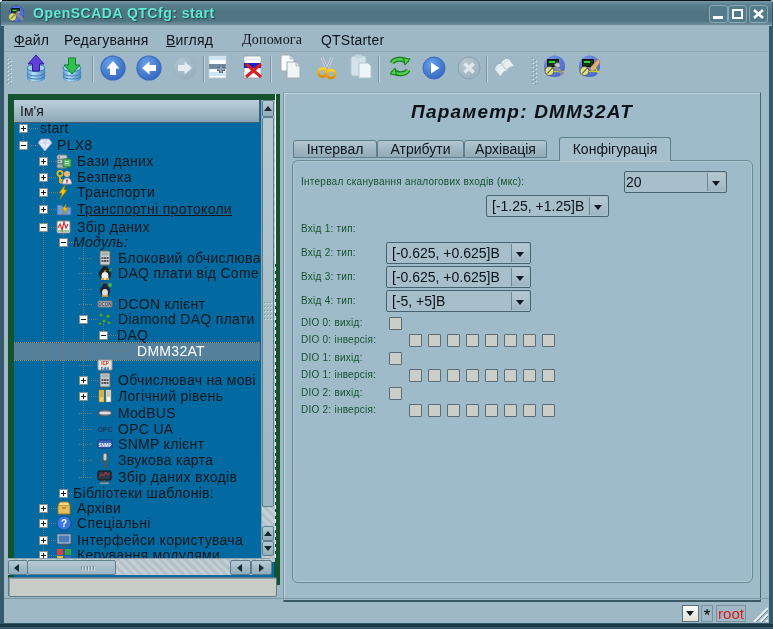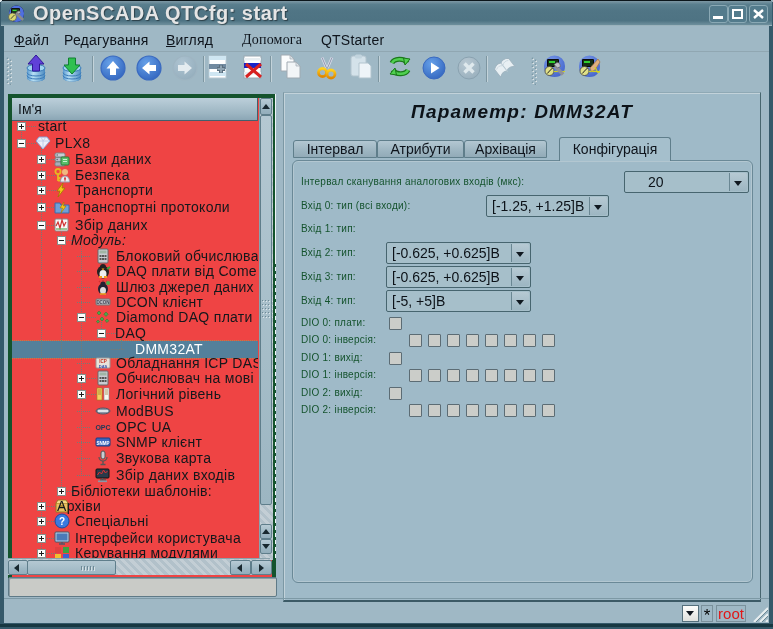--- a/index.html
+++ b/index.html
@@ -1,29 +1,29 @@
 <!DOCTYPE html>
 <html><head><meta charset="utf-8">
 <style>
 html,body{margin:0;padding:0;width:773px;height:629px;overflow:hidden;
   font-family:"Liberation Sans",sans-serif;}
 .abs{position:absolute;}
 #win{position:absolute;left:0;top:0;width:773px;height:629px;background:#35596a;}
 #titlebar{left:1px;top:1px;width:771px;height:24px;
   background:linear-gradient(#7d98a4,#5a7f8e 14%,#507585 40%,#4e7383 82%,#6a8c9a 97%);
   border-bottom:1px solid #9ab2bc;}
-#titletext{left:33px;top:4px;color:#e5e5e5;font-weight:bold;font-size:20px;letter-spacing:.5px;line-height:19px;
+#titletext{left:33px;top:4px;color:#5eead4;font-weight:bold;font-size:14px;letter-spacing:.5px;line-height:19px;
   text-shadow:1px 1px 1px rgba(0,0,0,.45);}
 .wbtn{top:5px;width:17px;height:16px;background:#537b8c;border:1px solid #8aa9b5;
   border-radius:3px;color:#fff;}
 #chrome{left:4px;top:26px;width:765px;height:597px;background:#9fb8c5;}
 .menuitem{top:4px;height:20px;color:#0e141c;font-size:14px;letter-spacing:.2px;line-height:20px;}
 #toolbar{left:0;top:25px;width:765px;height:37px;border-top:1px solid #90a7b2;}
 .tsep{top:4px;width:1px;height:26px;background:#7d96a1;border-right:1px solid #c3d3da;}
-#tree{left:4px;top:68px;width:260px;height:479px;border:4px solid #14532d;background:#ef4444;}
+#tree{left:4px;top:68px;width:260px;height:479px;border:6px solid #14532d;background:#0369a1;}
 #treehead{left:0;top:0;width:245px;height:22px;
   background:linear-gradient(#bccfda,#9cb5c2 70%,#8ba6b5);
   border-bottom:1px solid #42606d;border-right:1px solid #42606d;
   color:#10161c;font-size:14px;}
 .trow{position:absolute;height:16px;font-size:14px;letter-spacing:.3px;color:#14181c;white-space:nowrap;line-height:16px;}
 .sbtn{position:absolute;background:linear-gradient(#b8cbd5,#9db7c3 60%,#93adbb);border:1px solid #5f7e8b;border-radius:2px;}
 .slider{position:absolute;background:linear-gradient(#b4c8d2,#9cb6c2);border:1px solid #5f7e8b;border-radius:2px;}
 .exp{position:absolute;width:7px;height:7px;background:#fcfcfc;border:1px solid #888e8a;}
 .exp i{position:absolute;left:1px;top:3px;width:5px;height:1px;background:#1a1a1a;}
 .exp b{position:absolute;left:3px;top:1px;width:1px;height:5px;background:#1a1a1a;}
@@ -384,21 +384,21 @@
           <div class="trow" style="left:63px;top:61px;">Транспорти</div>
           <div class="abs" style="left:35px;top:86px;width:10px;height:1px;background-image:repeating-linear-gradient(90deg,#767a76 0 1px,transparent 1px 2px);"></div>
           <div class="exp" style="left:25px;top:82px;">
             <i></i>
             <b></b>
           </div>
           <svg class="abs" style="left:42px;top:78px" width="16" height="16" viewBox="0 0 16 16">
             <path d="M1 4h5l1 2h8v8H1z" fill="#6f9fd8" stroke="#3a6aa8"></path>
             <path d="M10 3l-4 6h2.5L7 14l5-7H9.5z" fill="#f5c518" stroke="#a07800" stroke-width=".6"></path>
           </svg>
-          <div class="trow" style="left:63px;top:78px;">Транспортні протоколи</div>
+          <div class="trow" style="left:63px;top:78px;text-decoration:underline;">Транспортні протоколи</div>
           <div class="abs" style="left:35px;top:104px;width:10px;height:1px;background-image:repeating-linear-gradient(90deg,#767a76 0 1px,transparent 1px 2px);"></div>
           <div class="exp" style="left:25px;top:100px;">
             <i></i>
           </div>
           <svg class="abs" style="left:42px;top:96px" width="16" height="16" viewBox="0 0 16 16">
             <rect x="1" y="2" width="13" height="12" rx="1" fill="#f8f8f8" stroke="#888"></rect>
             <path d="M2 9l2-4 2 6 2-8 2 6 2-4" fill="none" stroke="#d03030" stroke-width="1.2"></path>
             <path d="M2 12h11" stroke="#3a9a3a" stroke-width="1"></path>
           </svg>
           <div class="trow" style="left:63px;top:96px;">Збір даних</div>
@@ -433,21 +433,20 @@
           <div class="trow" style="left:104px;top:142px;">DAQ плати від Come</div>
           <div class="abs" style="left:65px;top:166px;width:14px;height:1px;background-image:repeating-linear-gradient(90deg,#767a76 0 1px,transparent 1px 2px);"></div>
           <svg class="abs" style="left:83px;top:158px" width="16" height="16" viewBox="0 0 16 16">
             <ellipse cx="8" cy="10" rx="5" ry="5.5" fill="#223"></ellipse>
             <ellipse cx="8" cy="11.5" rx="3" ry="3.5" fill="#ddd"></ellipse>
             <circle cx="8" cy="5" r="2.6" fill="#223"></circle>
             <path d="M8 2V1M5 3L4 2M11 3l1-1" stroke="#d03030" stroke-width="1.2"></path>
             <path d="M5 15h6" stroke="#f0a020" stroke-width="1.6"></path>
             <circle cx="13" cy="4" r="2" fill="#4ab54a"></circle>
           </svg>
-          <div class="trow" style="left:104px;top:158px;">Шлюз джерел даних</div>
           <div class="abs" style="left:65px;top:181px;width:14px;height:1px;background-image:repeating-linear-gradient(90deg,#767a76 0 1px,transparent 1px 2px);"></div>
           <svg class="abs" style="left:83px;top:173px" width="16" height="16" viewBox="0 0 16 16">
             <rect x="1" y="5" width="14" height="6" rx="1" fill="#b9bcc2" stroke="#777"></rect>
             <text x="8" y="10" font-size="4.5" font-weight="bold" text-anchor="middle" fill="#445">DCON</text>
           </svg>
           <div class="trow" style="left:104px;top:173px;">DCON клієнт</div>
           <div class="abs" style="left:75px;top:196px;width:10px;height:1px;background-image:repeating-linear-gradient(90deg,#767a76 0 1px,transparent 1px 2px);"></div>
           <div class="exp" style="left:65px;top:192px;">
             <i></i>
           </div>
@@ -467,21 +466,20 @@
           </div>
           <div class="trow" style="left:103px;top:204px;">DAQ</div>
           <div class="abs" style="left:99px;top:228px;width:14px;height:1px;background-image:repeating-linear-gradient(90deg,#767a76 0 1px,transparent 1px 2px);"></div>
           <div class="trow" style="left:123px;top:220px;color:#fff;">DMM32AT</div>
           <div class="abs" style="left:65px;top:242px;width:14px;height:1px;background-image:repeating-linear-gradient(90deg,#767a76 0 1px,transparent 1px 2px);"></div>
           <svg class="abs" style="left:83px;top:234px" width="16" height="16" viewBox="0 0 16 16">
             <rect x="1" y="3" width="14" height="10" rx="1" fill="#e8e4da" stroke="#999"></rect>
             <text x="8" y="8" font-size="4.5" font-weight="bold" text-anchor="middle" fill="#c03020">ICP</text>
             <text x="8" y="12.5" font-size="4" font-weight="bold" text-anchor="middle" fill="#3050b0">DAS</text>
           </svg>
-          <div class="trow" style="left:104px;top:234px;">Обладнання ICP DAS</div>
           <div class="abs" style="left:75px;top:257px;width:10px;height:1px;background-image:repeating-linear-gradient(90deg,#767a76 0 1px,transparent 1px 2px);"></div>
           <div class="exp" style="left:65px;top:253px;">
             <i></i>
             <b></b>
           </div>
           <svg class="abs" style="left:83px;top:249px" width="16" height="16" viewBox="0 0 16 16">
             <rect x="3" y="1" width="10" height="14" rx="1" fill="#c9ccd2" stroke="#666"></rect>
             <rect x="4.5" y="2.5" width="7" height="3" fill="#9fb5a5"></rect>
             <g fill="#555">
               <rect x="4.5" y="7" width="2" height="2"></rect>
@@ -545,21 +543,21 @@
           <div class="abs" style="left:35px;top:385px;width:10px;height:1px;background-image:repeating-linear-gradient(90deg,#767a76 0 1px,transparent 1px 2px);"></div>
           <div class="exp" style="left:25px;top:381px;">
             <i></i>
             <b></b>
           </div>
           <svg class="abs" style="left:42px;top:377px" width="16" height="16" viewBox="0 0 16 16">
             <path d="M2 5h12v9H2z" fill="#e8c060" stroke="#9a7820"></path>
             <path d="M2 5l2-3h8l2 3" fill="#f5d888" stroke="#9a7820"></path>
             <path d="M6 8h4" stroke="#9a7820" stroke-width="1.4"></path>
           </svg>
-          <div class="trow" style="left:45px;top:377px;">Архіви</div>
+          <div class="trow" style="left:63px;top:377px;">Архіви</div>
           <div class="abs" style="left:35px;top:400px;width:10px;height:1px;background-image:repeating-linear-gradient(90deg,#767a76 0 1px,transparent 1px 2px);"></div>
           <div class="exp" style="left:25px;top:396px;">
             <i></i>
             <b></b>
           </div>
           <svg class="abs" style="left:42px;top:392px" width="16" height="16" viewBox="0 0 16 16">
             <circle cx="8" cy="8" r="7" fill="#3a7ae0" stroke="#1a4aa0"></circle>
             <text x="8" y="12" font-size="10" font-weight="bold" text-anchor="middle" fill="#fff">?</text>
           </svg>
           <div class="trow" style="left:63px;top:392px;">Спеціальні</div>
@@ -643,41 +641,40 @@
 </div>
 <div class="abs" style="left:4px;top:551px;width:267px;height:18px;background:#c9cbc7;border:1px solid #5f7a87;border-radius:2px;box-shadow:inset 1px 1px 0 #8d9da4;"></div>
 <div class="abs" id="rpanel">
 <div class="abs" id="ptitle">Параметр: DMM32AT</div>
 <div class="tab" style="left:9px;top:47px;width:82px;height:16px;line-height:16px;">Інтервал</div>
         <div class="tab" style="left:93px;top:47px;width:85px;height:16px;line-height:16px;">Атрибути</div>
         <div class="tab" style="left:180px;top:47px;width:81px;height:16px;line-height:16px;">Архівація</div>
         <div class="tab" style="left:275px;top:44px;width:110px;height:23px;line-height:22px;background:#a5bfcc;border-bottom:none;z-index:3;">Конфігурація</div>
 <div class="abs" id="tabframe"></div>
 <div class="flabel" style="left:17px;top:80px;line-height:18px;">Інтервал сканування аналогових входів (мкс):</div>
-        <div class="combo" style="left:340px;top:78px;width:100px;height:20px;line-height:20px;padding-left:23px;">20<span class="cbtn">
+        <div class="combo" style="left:340px;top:78px;width:100px;height:20px;line-height:20px;padding-left:1px;">20<span class="cbtn">
             <span class="carr" style="left:4px;top:8px;"></span>
           </span></div>
-        <div class="flabel" style="left:17px;top:104px;line-height:18px;">Вхід 0: тип (всі входи):</div>
         <div class="combo" style="left:202px;top:102px;width:116px;height:20px;line-height:20px;padding-left:5px;">[-1.25, +1.25]В<span class="cbtn">
             <span class="carr" style="left:4px;top:8px;"></span>
           </span></div>
         <div class="flabel" style="left:17px;top:127px;line-height:18px;">Вхід 1: тип:</div>
         <div class="flabel" style="left:17px;top:151px;line-height:18px;">Вхід 2: тип:</div>
         <div class="combo" style="left:102px;top:149px;width:138px;height:20px;line-height:20px;padding-left:5px;">[-0.625, +0.625]В<span class="cbtn">
             <span class="carr" style="left:4px;top:8px;"></span>
           </span></div>
         <div class="flabel" style="left:17px;top:175px;line-height:18px;">Вхід 3: тип:</div>
         <div class="combo" style="left:102px;top:173px;width:138px;height:20px;line-height:20px;padding-left:5px;">[-0.625, +0.625]В<span class="cbtn">
             <span class="carr" style="left:4px;top:8px;"></span>
           </span></div>
         <div class="flabel" style="left:17px;top:199px;line-height:18px;">Вхід 4: тип:</div>
         <div class="combo" style="left:102px;top:197px;width:138px;height:20px;line-height:20px;padding-left:5px;">[-5, +5]В<span class="cbtn">
             <span class="carr" style="left:4px;top:8px;"></span>
           </span></div>
-        <div class="flabel" style="left:17px;top:221px;line-height:18px;">DIO 0: плати:</div>
+        <div class="flabel" style="left:17px;top:221px;line-height:18px;">DIO 0: вихід:</div>
         <div class="cb" style="left:105px;top:224px;"></div>
         <div class="flabel" style="left:17px;top:238px;line-height:18px;">DIO 0: інверсія:</div>
         <div class="cb" style="left:125px;top:241px;"></div>
         <div class="cb" style="left:144px;top:241px;"></div>
         <div class="cb" style="left:163px;top:241px;"></div>
         <div class="cb" style="left:182px;top:241px;"></div>
         <div class="cb" style="left:201px;top:241px;"></div>
         <div class="cb" style="left:220px;top:241px;"></div>
         <div class="cb" style="left:239px;top:241px;"></div>
         <div class="cb" style="left:258px;top:241px;"></div>

